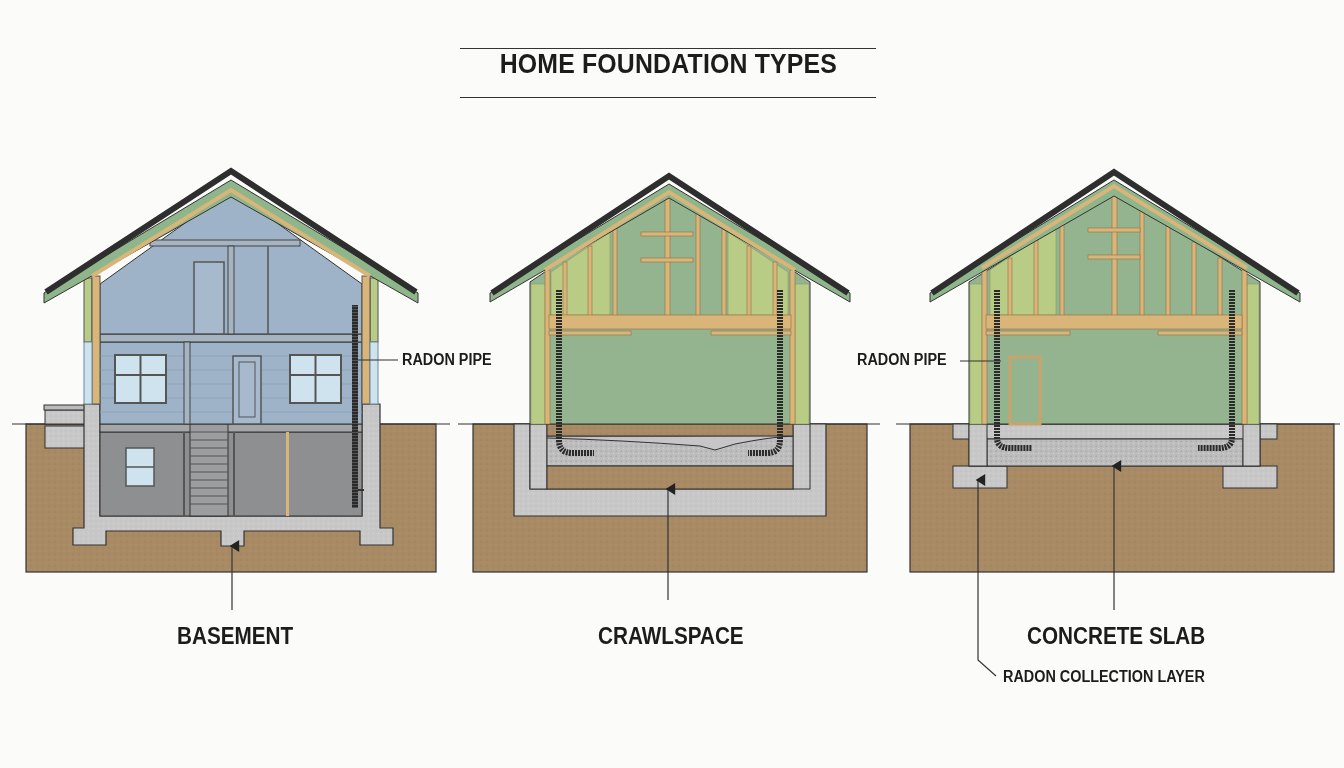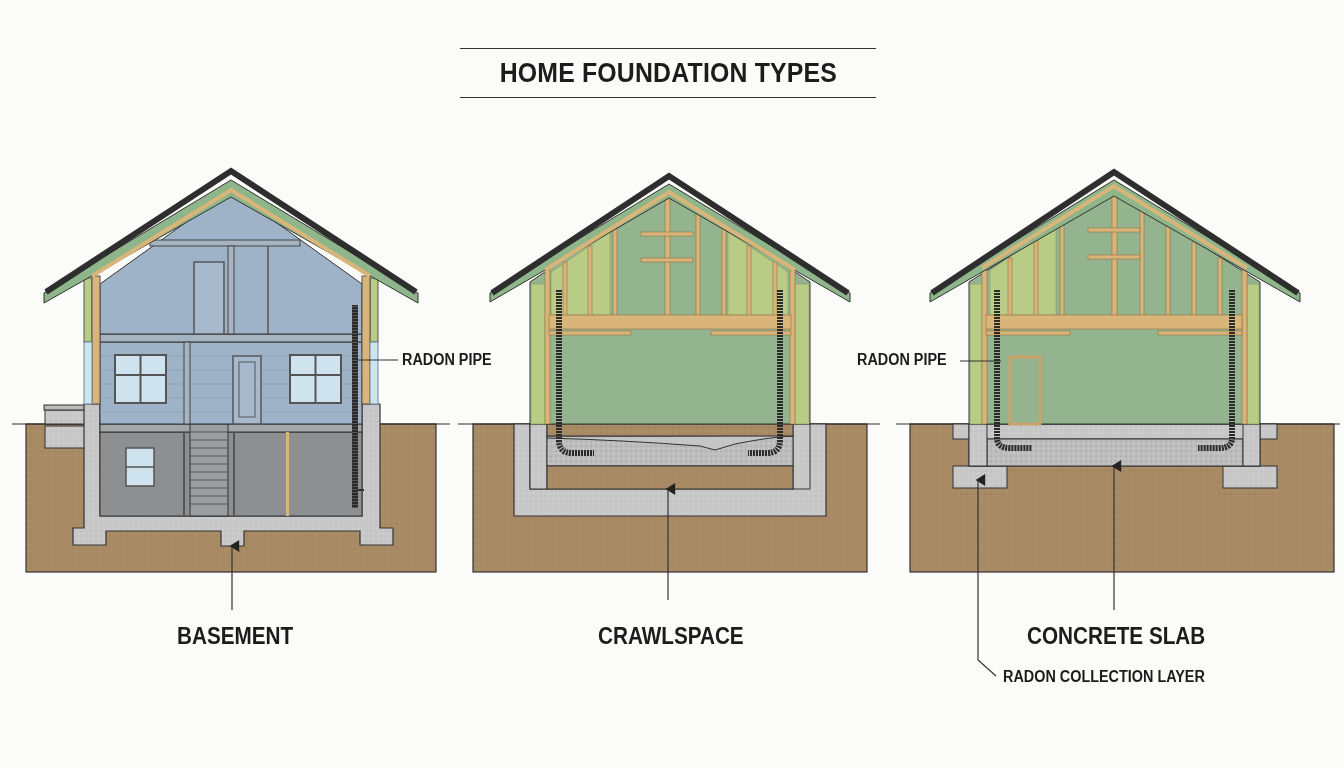--- a/index.html
+++ b/index.html
@@ -5,21 +5,21 @@
   html, body { margin: 0; padding: 0; }
   body {
     width: 1344px; height: 768px; overflow: hidden;
     background: #fbfbfa;
     font-family: "Liberation Sans", "DejaVu Sans", sans-serif;
     position: relative;
   }
   .title-wrap {
     position: absolute; left: 460px; top: 48px; width: 416px; height: 48px;
     border-top: 1.5px solid #333; border-bottom: 1.5px solid #333;
-    display: flex; align-items: center; justify-content: center;
+    display: flex; justify-content: center;
   }
   .title {
     font-size: 27px; font-weight: bold; color: #1c1c1c; letter-spacing: 0.2px;
     transform: scaleX(0.92);
   }
   svg.diagram { position: absolute; left: 0; top: 0; }
   .label {
     position: absolute; font-weight: bold; color: #1c1c1c; white-space: nowrap;
     transform: scaleX(0.9); transform-origin: left center;
   }

